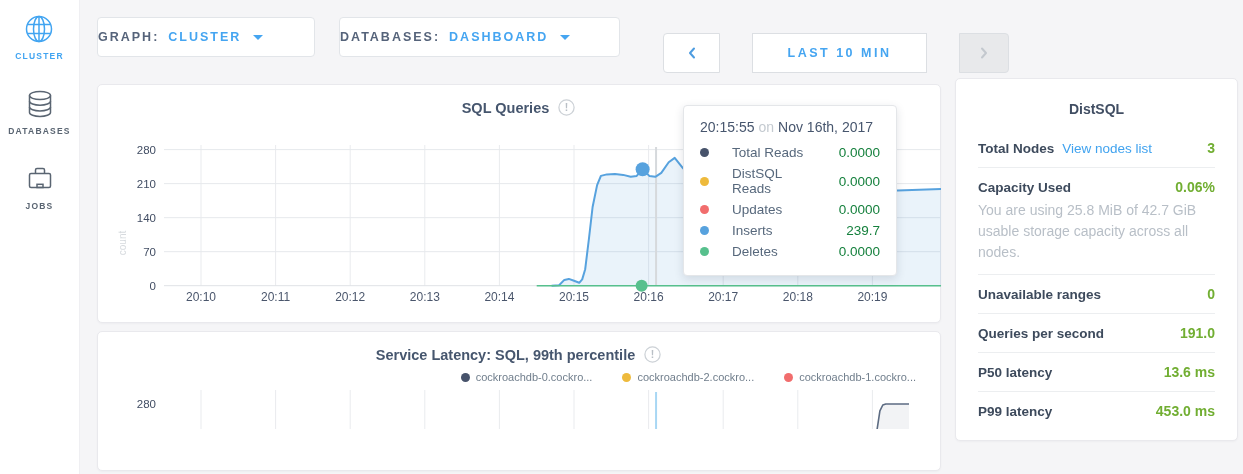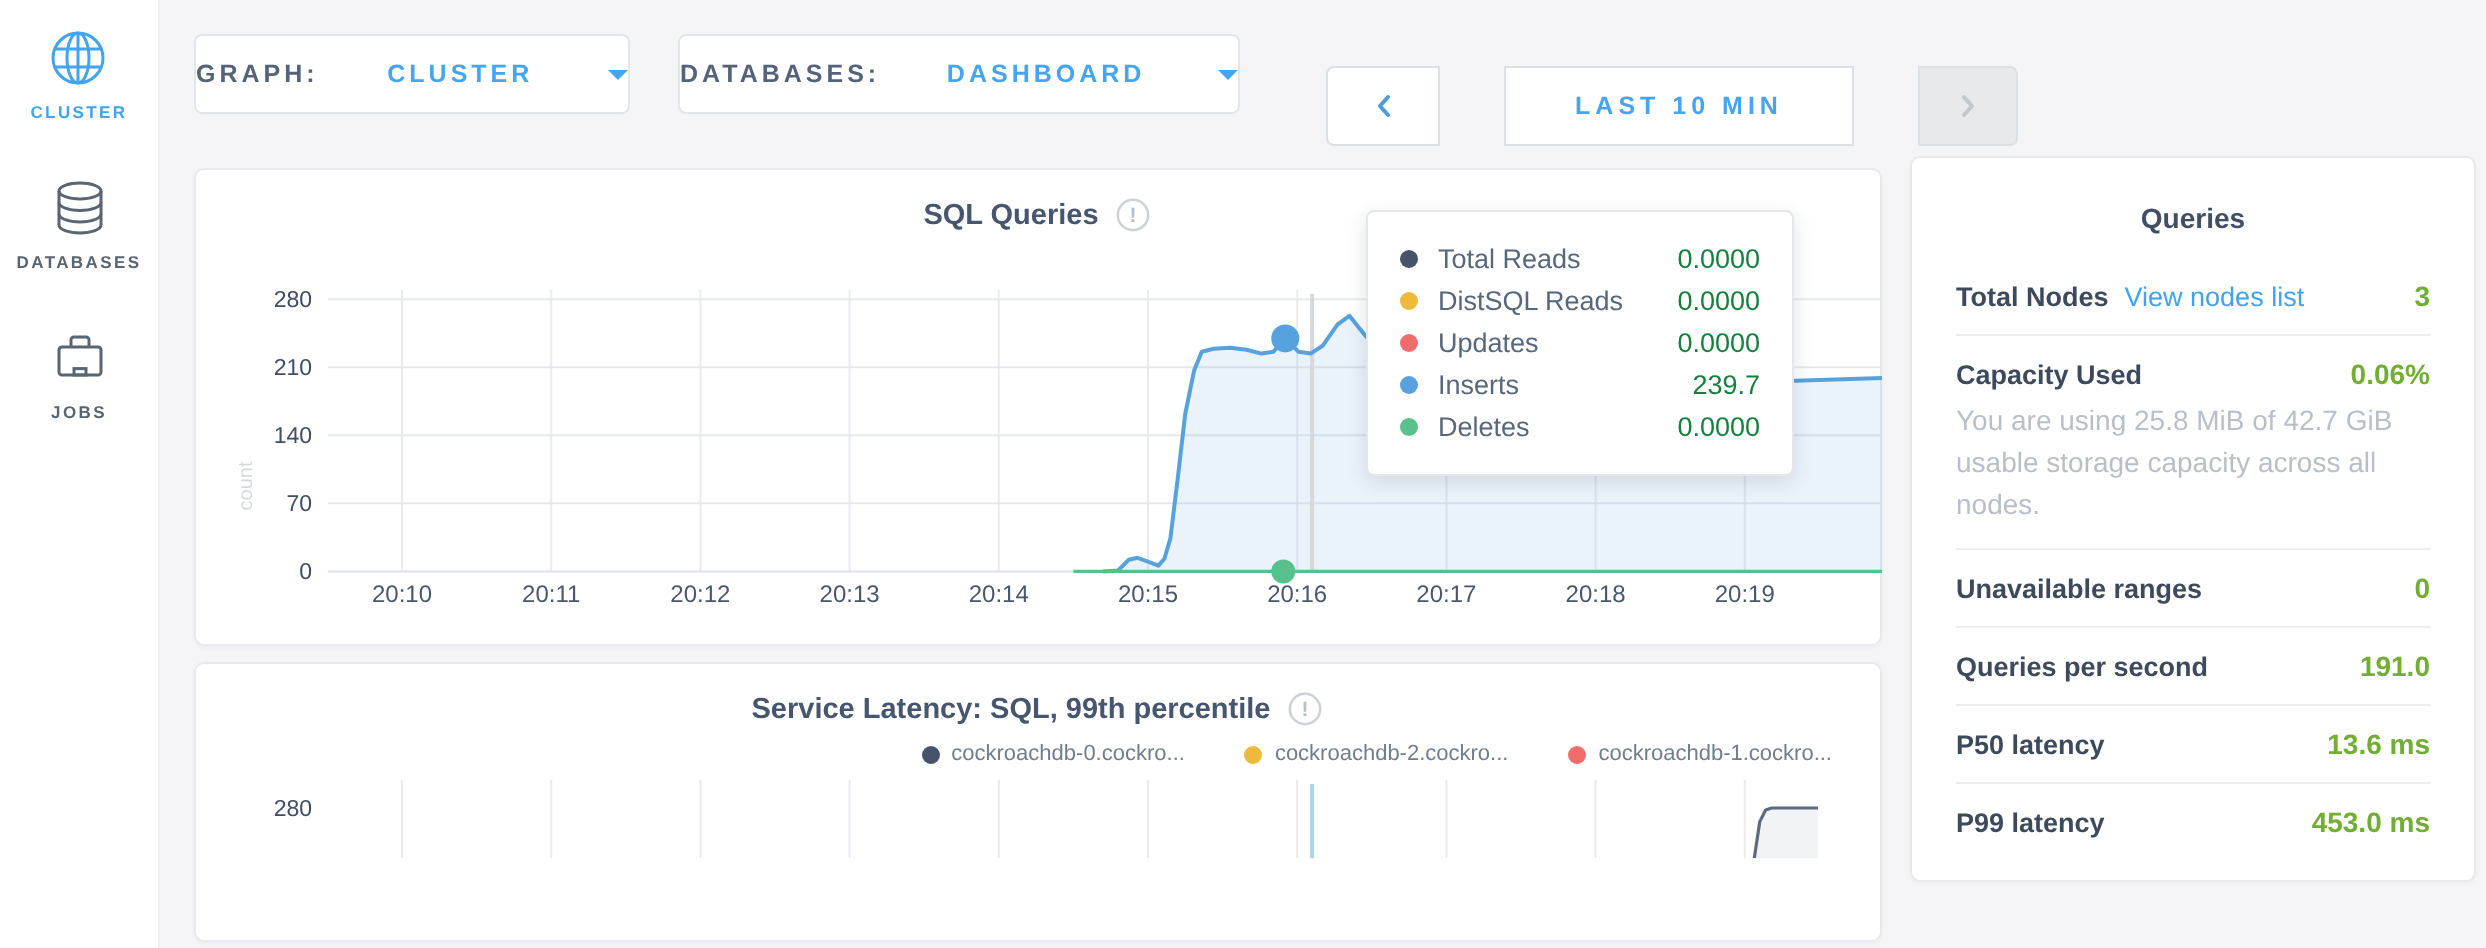--- a/index.html
+++ b/index.html
@@ -24,21 +24,21 @@
   .side-item.active .icon{color:#41a4f1}
   .side-item.active .side-label{color:#41a4f1}
   
   .main{flex:1;padding-left:17px;box-sizing:border-box;}
   h1.page-title{
     margin:21px 0 0 0;font-size:25px;font-weight:600;letter-spacing:7px;color:#17222f;
   }
   .controls{display:flex;margin-top:17px;align-items:stretch;}
   .dropdown{
     height:40px;background:#fff;border:1px solid #e2e5e9;border-radius:4px;
-    display:flex;align-items:center;justify-content:space-between;cursor:pointer;box-sizing:border-box;
+    display:flex;align-items:center;justify-content:flex-start;cursor:pointer;box-sizing:border-box;
   }
   .dd-graph{width:218px}
   .dd-dash{width:281px;margin-left:24px}
   .dd-label{font-size:12.5px;font-weight:600;letter-spacing:2px;color:#55637a;}
   .dd-value{font-size:12.5px;font-weight:700;letter-spacing:2px;color:#45a5f1;margin-left:9px;}
   .dd-caret{width:0;height:0;border-left:5px solid transparent;border-right:5px solid transparent;
     border-top:5.5px solid #45a5f1;margin-left:12px;}
   .timenav{display:flex;margin-left:27px;height:40px;}
   .timenav button{
     font-family:inherit;background:#fff;border:1px solid #dcdfe3;margin:16px;padding:0;cursor:pointer;box-sizing:border-box;height:40px;
@@ -69,21 +69,21 @@
   .legend-label{font-size:11px;color:#707e8c;}
   
   .tooltip{
     position:absolute;left:585px;top:20px;width:214px;z-index:3;
     background:#fff;border:1px solid #e4e6e9;border-radius:4px;
     box-shadow:0 3px 10px rgba(30,40,60,0.13);
     padding:13px 16px 13px 16px;box-sizing:border-box;
   }
   .tt-title{font-size:14px;color:#47566e;font-weight:400;margin-bottom:7px;}
   .tt-on{color:#c4cad0;padding:0 4px;}
-  .tt-row{display:flex;align-items:center;gap:10px;padding:3px 0;}
+  .tt-row{display:flex;align-items:center;gap:23px;padding:3px 0;}
   .tt-dot{width:9px;height:9px;border-radius:50%;flex-shrink:0;}
   .tt-name{flex:1;font-size:13.5px;color:#57687c;}
   .tt-value{font-size:13.5px;color:#15803d;text-align:right;}
   
   .summary-panel{width:283px;margin-left:14px;align-self:flex-start;padding:22px 22px 10px 22px;}
   .summary-title{margin:0;text-align:center;font-size:14px;font-weight:700;color:#414e63;}
   .summary-rows{margin-top:12px;}
   .summary-row{padding:11px 0;border-bottom:1px solid #eceef0;}
   .summary-row:last-child{border-bottom:none;}
   .sr-line{display:flex;align-items:baseline;}
@@ -205,20 +205,23 @@
             <text x="774.4" y="166" text-anchor="middle" font-size="12" fill="#4a566c" font-family="Liberation Sans, sans-serif">20:19</text>
             <text transform="rotate(-90)" x="-108" y="28" text-anchor="middle" font-size="10" fill="#d6dade" font-family="Liberation Sans, sans-serif">count</text>
             <path d="M453.6,150.7 L461.1,150.2 L466.3,144.9 L470.8,143.9 L476.0,145.8 L481.2,147.8 L484.2,144.4 L487.2,134.2 L490.9,104.0 L494.6,72.0 L499.1,50.1 L502.9,40.9 L508.8,39.4 L517.0,38.9 L525.2,39.9 L532.7,41.8 L538.7,40.9 L544.6,34.2 L551.3,40.9 L557.3,41.8 L563.3,37.9 L570.7,27.3 L576.7,22.9 L584.9,33.1 L593.1,41.8 L640.1,48.6 L714.7,53.5 L799.8,55.4 L843.0,54.0 L843.0,150.7 L453.6,150.7 Z" fill="rgba(91,159,216,0.13)" stroke="none"></path>
             <line x1="558.06" y1="12" x2="558.06" y2="150.7" stroke="#d6d9dc" stroke-width="2"></line>
             <path d="M453.6,150.7 L461.1,150.2 L466.3,144.9 L470.8,143.9 L476.0,145.8 L481.2,147.8 L484.2,144.4 L487.2,134.2 L490.9,104.0 L494.6,72.0 L499.1,50.1 L502.9,40.9 L508.8,39.4 L517.0,38.9 L525.2,39.9 L532.7,41.8 L538.7,40.9 L544.6,34.2 L551.3,40.9 L557.3,41.8 L563.3,37.9 L570.7,27.3 L576.7,22.9 L584.9,33.1 L593.1,41.8 L640.1,48.6 L714.7,53.5 L799.8,55.4 L843.0,54.0" fill="none" stroke="#57a2de" stroke-width="2" stroke-linejoin="round"></path>
             <line x1="438.7" y1="150.7" x2="843.0319999999999" y2="150.7" stroke="#57c08d" stroke-width="1.6"></line>
             <circle cx="544.632" cy="34.205799999999996" r="7" fill="#57a2de"></circle>
             <circle cx="543.632" cy="150.7" r="6" fill="#57c08d"></circle>
           </svg>
         <div class="tooltip">
+          <div class="tt-title">
+            <span>20:15:55</span><span class="tt-on">on</span><span>Nov 16th, 2017</span>
+          </div>
           <div id="tt-rows">
               <div class="tt-row">
                 <span class="tt-dot" style="background: rgb(71, 83, 107);"></span>
                 <span class="tt-name">Total Reads</span>
                 <span class="tt-value">0.0000</span>
               </div>
               <div class="tt-row">
                 <span class="tt-dot" style="background: rgb(238, 186, 60);"></span>
                 <span class="tt-name">DistSQL Reads</span>
                 <span class="tt-value">0.0000</span>
@@ -280,21 +283,21 @@
             <text x="58" y="19" text-anchor="end" font-size="11.5" fill="#414d63" font-family="Liberation Sans, sans-serif">280</text>
             <line x1="558.06" y1="3" x2="558.06" y2="40" stroke="#a8d7f4" stroke-width="2"></line>
             <path d="M778.9,41.7 L781.9,21.8 L784.8,16.0 L787.8,15.0 L811.0,15.0 L811.0,40 L778.9,40 Z" fill="rgba(71,83,107,0.07)" stroke="none"></path>
             <path d="M778.9,41.7 L781.9,21.8 L784.8,16.0 L787.8,15.0 L811.0,15.0" fill="none" stroke="#5c6b82" stroke-width="1.6" stroke-linejoin="round"></path>
           </svg>
       </section>
 
     </div>
 
     <aside class="panel summary-panel">
-      <h2 class="summary-title">Queries</h2>
+      <h2 class="summary-title">DistSQL</h2>
       <div class="summary-rows" id="summary-rows">
           <div class="summary-row">
             <div class="sr-line">
               <span class="sr-label">Total Nodes</span>
               <a class="sr-link">View nodes list</a>
               <span class="sr-value">3</span>
             </div>
           </div>
           <div class="summary-row">
             <div class="sr-line">

